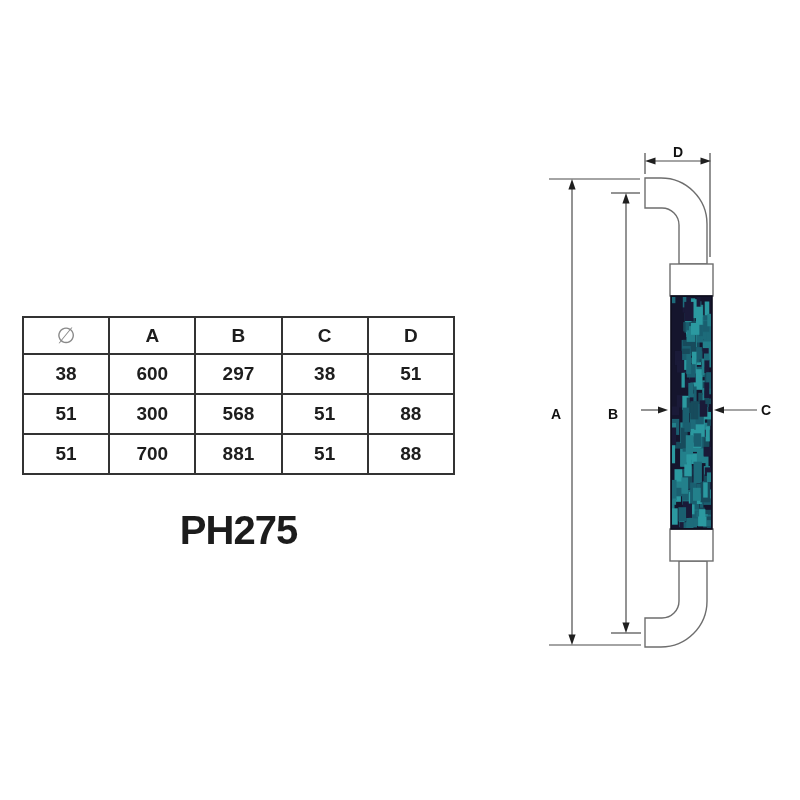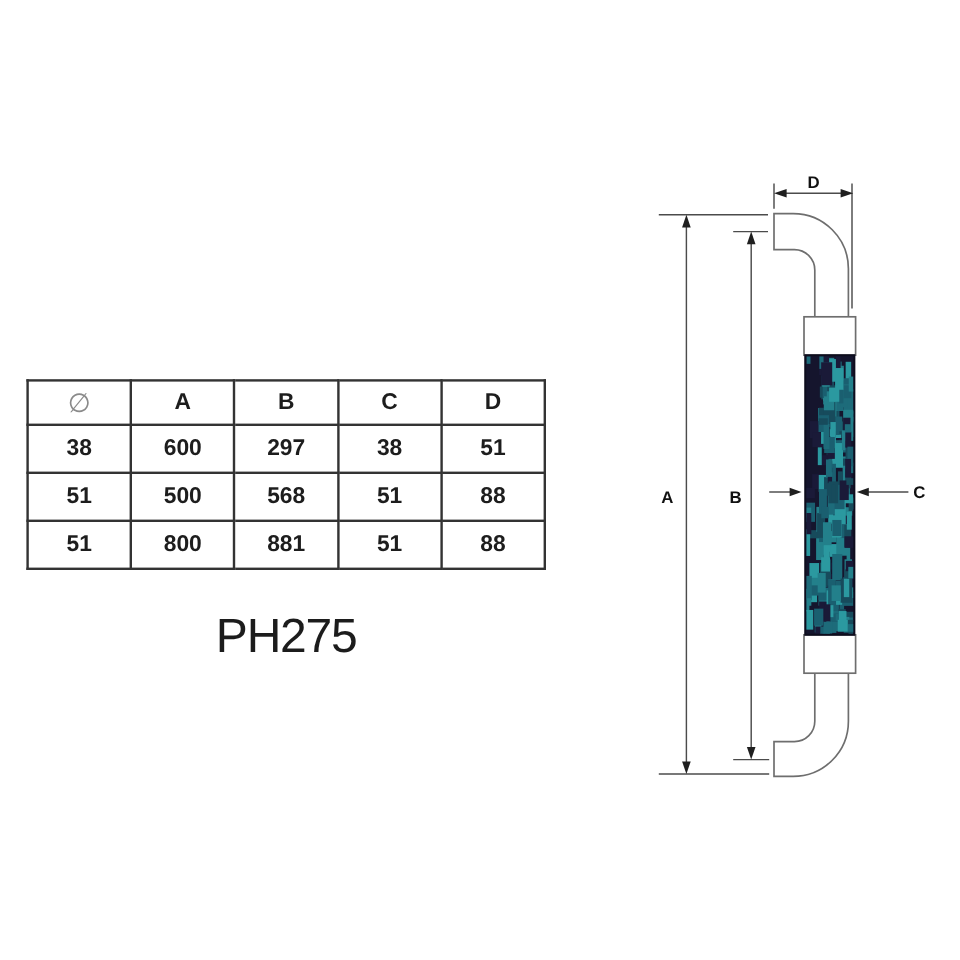--- a/index.html
+++ b/index.html
@@ -19,21 +19,21 @@
     padding:0;
   }
   .spec-table tr.header-row{height:37px;}
   .spec-table tr.data-row{height:40px;margin-top:12px;}
   .spec-table th.diameter{
     font-weight:400;font-size:22px;color:var(--diameter-color,#8a8a8a);
   }
   
   .model-label{
     position:absolute;left:22px;top:508px;width:433px;
-    text-align:center;font-weight:normal;font-size:40px;letter-spacing:-1px;
+    text-align:center;font-weight:bold;font-size:40px;letter-spacing:-1px;
     color:#1c1c1c;
   }
   
   .drawing-svg{position:absolute;left:0;top:0;}
   .handle-outline{fill:#ffffff;stroke:var(--outline,#6e6e6e);stroke-width:1.4;}
   .collar{fill:var(--collar-fill,#ffffff);stroke:var(--outline,#6e6e6e);stroke-width:1.4;}
   .grip-base{fill:var(--grip-base,#15152d);stroke:var(--grip-edge,#0d0d1d);stroke-width:1.6;}
   .dim-line{stroke:var(--dimension-line,#4b4b4b);stroke-width:1.2;fill:none;}
   .arrowhead{fill:var(--arrowhead,#1f1f1f);stroke:none;}
   .dim-label{
@@ -55,28 +55,28 @@
     </tr>
     <tr class="data-row">
       <td>38</td>
       <td>600</td>
       <td>297</td>
       <td>38</td>
       <td>51</td>
     </tr>
     <tr class="data-row">
       <td>51</td>
-      <td>500</td>
+      <td>300</td>
       <td>568</td>
       <td>51</td>
       <td>88</td>
     </tr>
     <tr class="data-row">
       <td>51</td>
-      <td>800</td>
+      <td>700</td>
       <td>881</td>
       <td>51</td>
       <td>88</td>
     </tr>
   </tbody>
 </table>
 
 <div class="model-label">PH275</div>
 
 <svg class="drawing-svg" width="800" height="800" viewBox="0 0 800 800">

